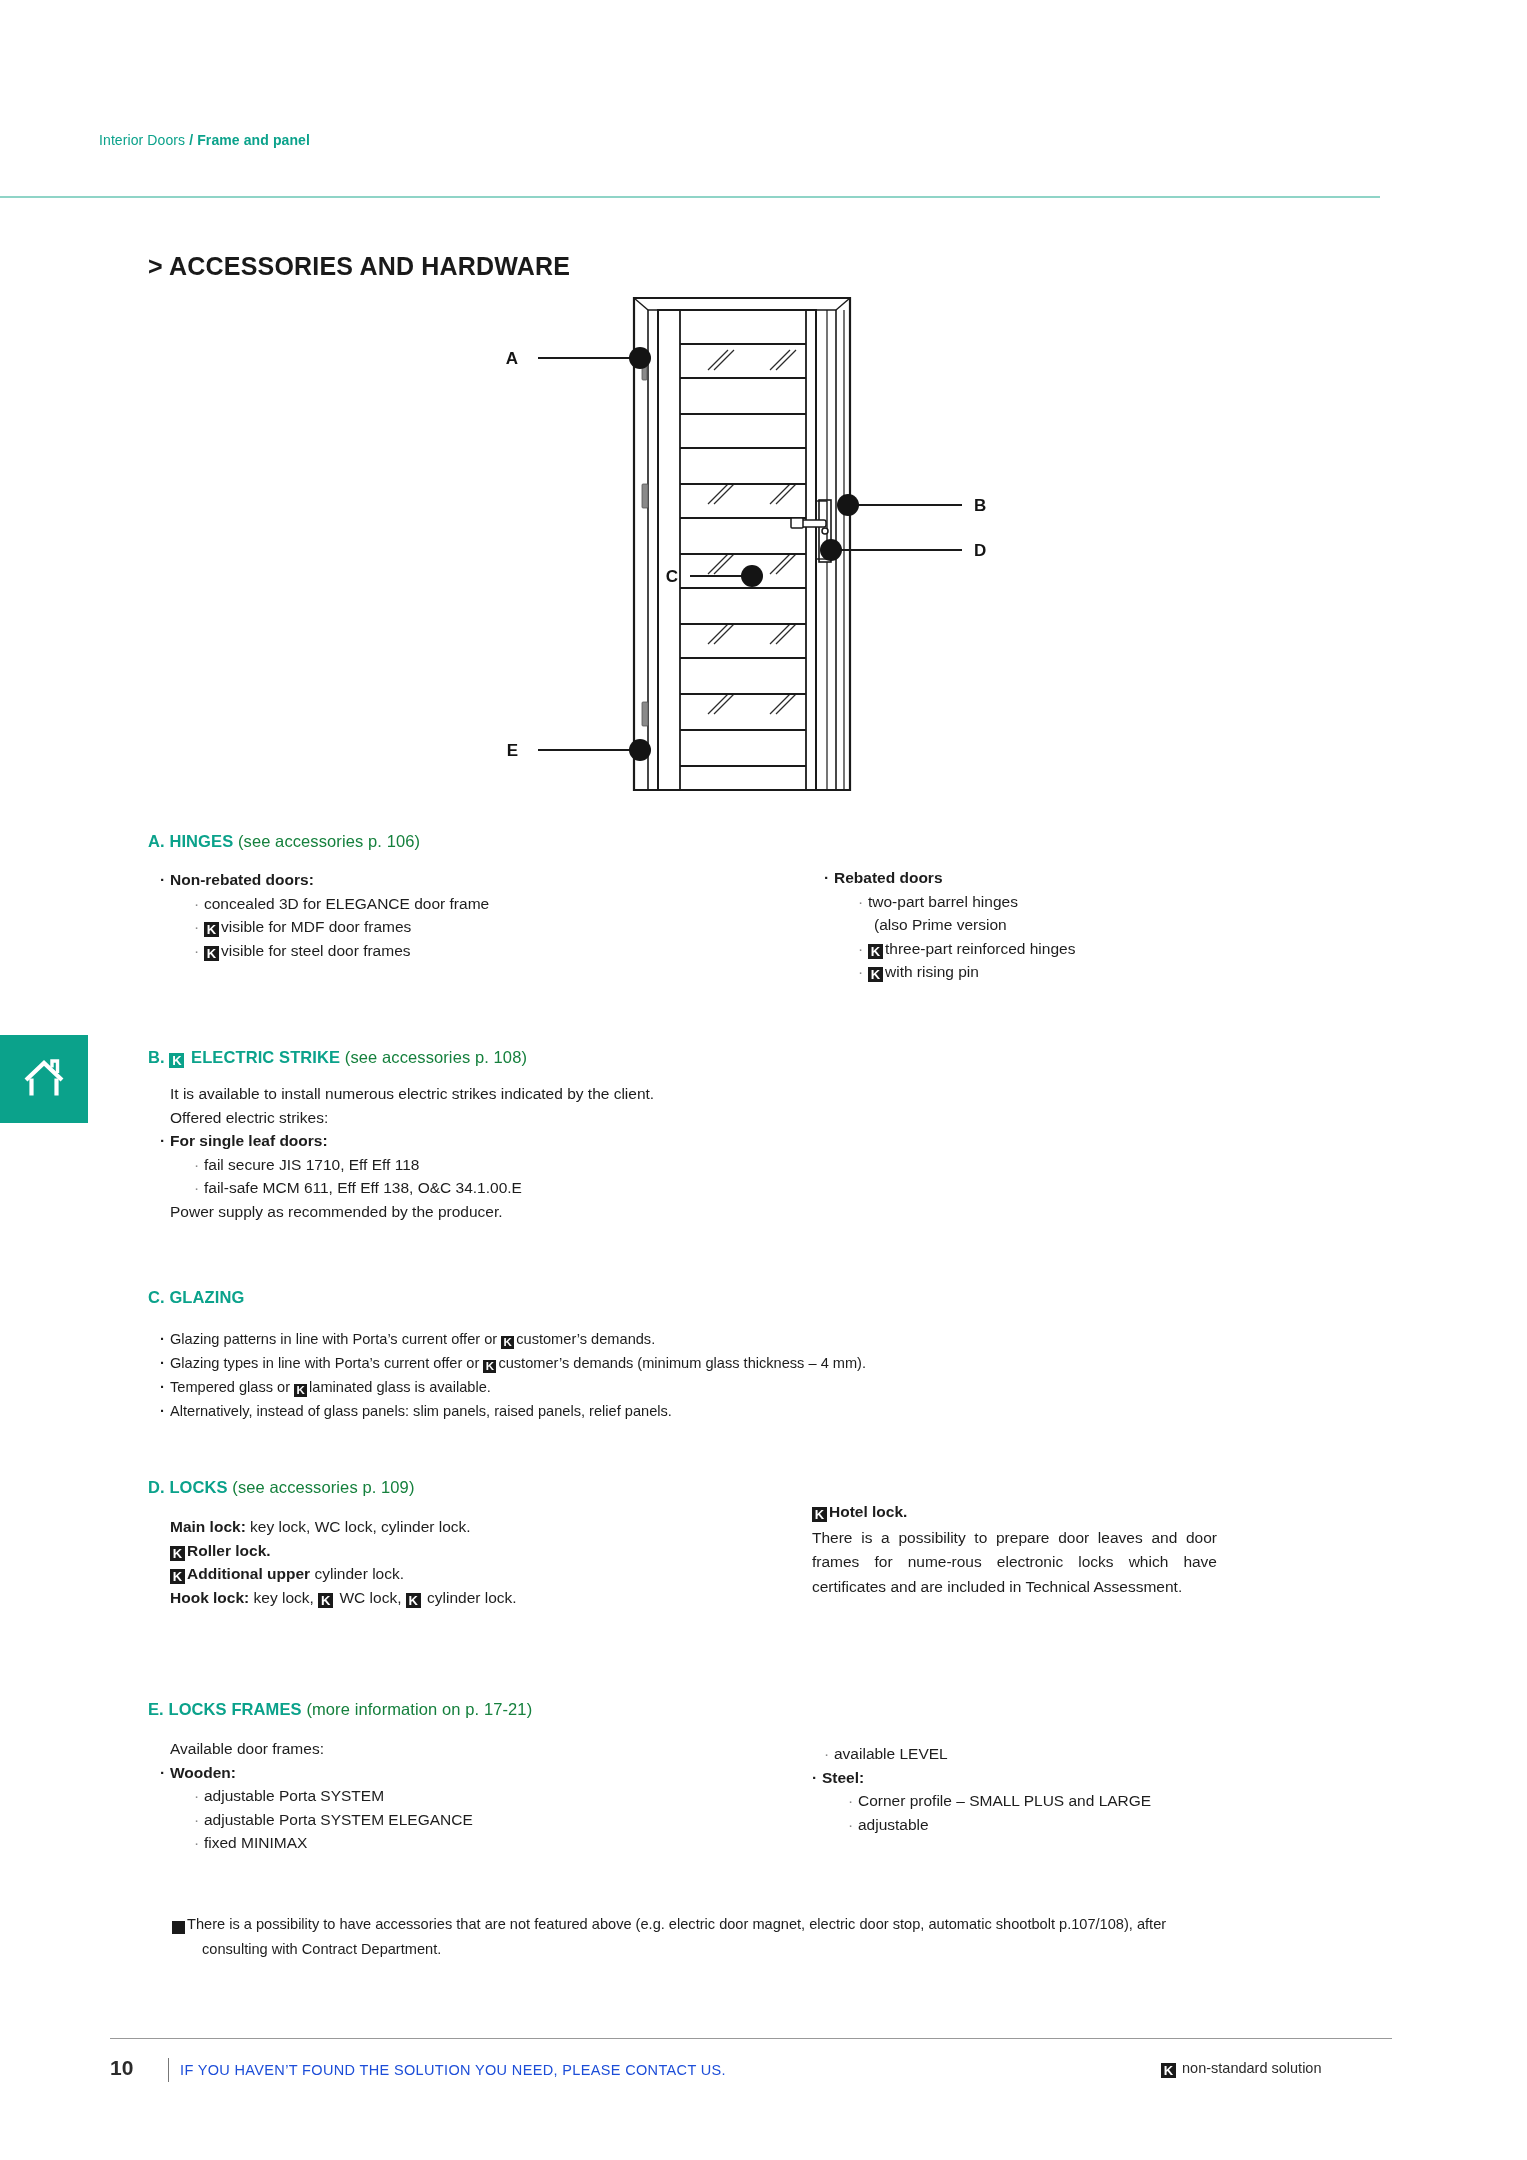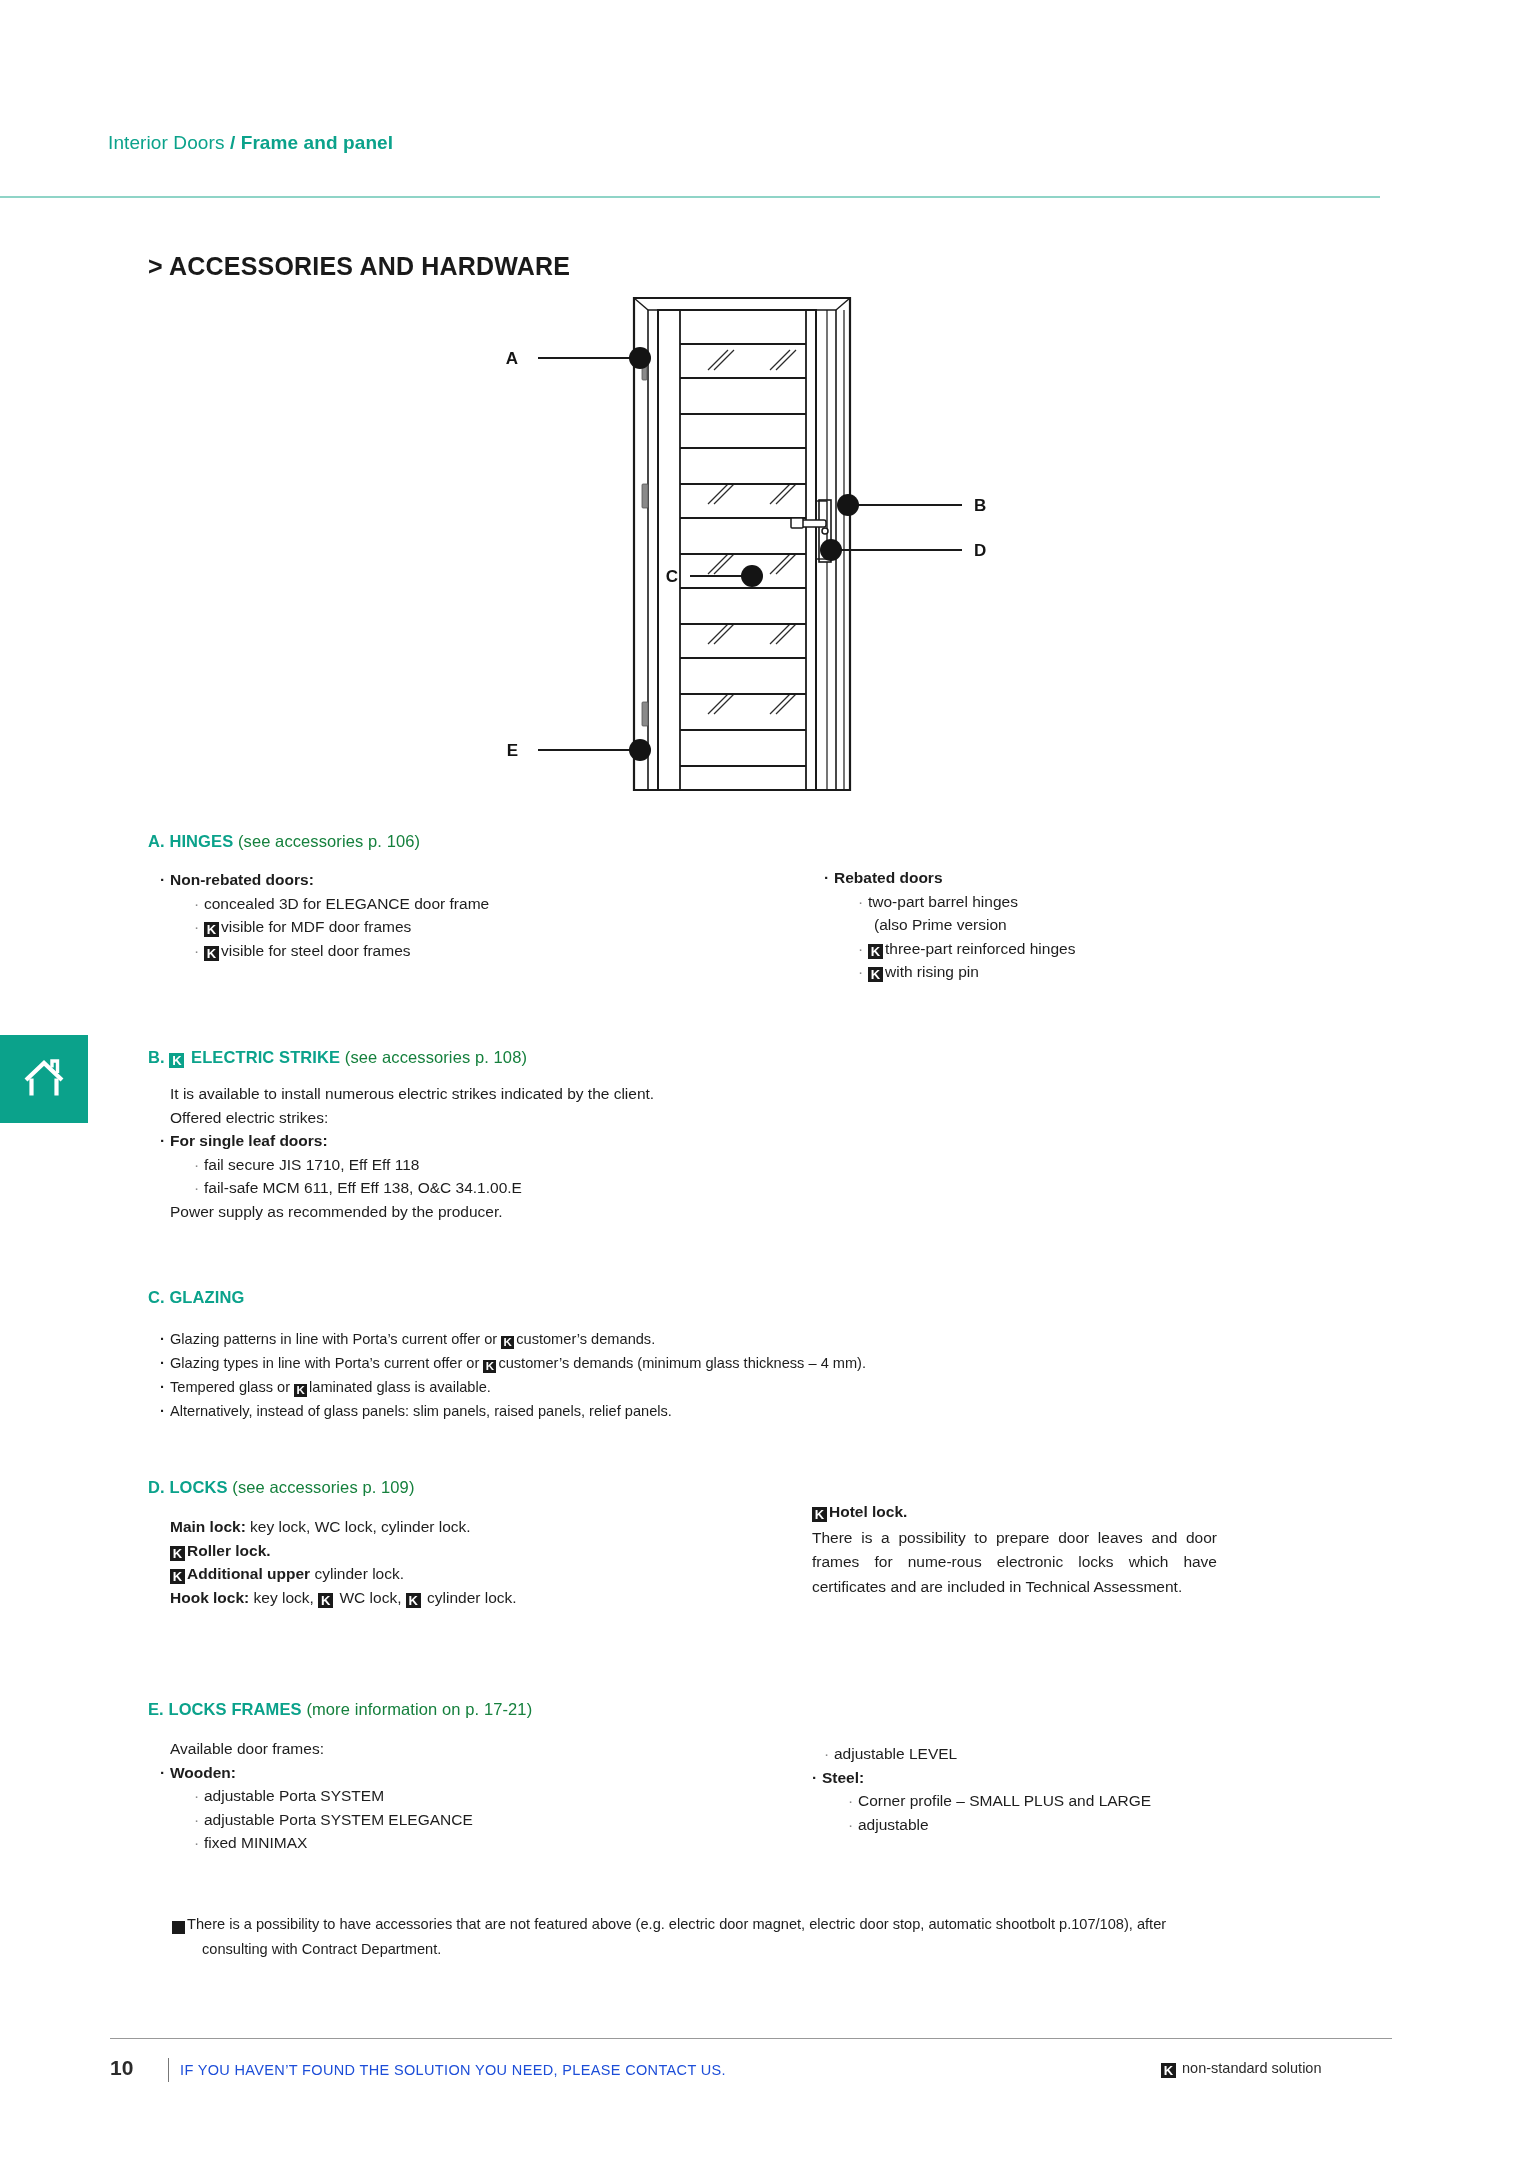--- a/index.html
+++ b/index.html
@@ -12,22 +12,22 @@
     height: 2160px;
     position: relative;
     font-family: "Liberation Sans", sans-serif;
     color: #1a1a1a;
     overflow: hidden;
   }
 
   
   .page-header {
     position: absolute;
-    left: 108px; top: 132px;
-    font-size: 19px;
+    left: 99px; top: 132px;
+    font-size: 14px;
     letter-spacing: .1px;
   }
   .page-header .crumb-main { color: #0ba28b; }
   .page-header .crumb-sep  { color: #0ba28b; font-weight: bold; }
   .page-header .crumb-sub  { color: #0ba28b; font-weight: bold; }
 
   .header-rule {
     position: absolute;
     left: 0; top: 196px;
     width: 1380px; height: 2px;
@@ -363,21 +363,21 @@
     <div class="nobullet">Available door frames:</div>
     <div class="lvl1 bul1 b">Wooden:</div>
     <div class="lvl2 bul2">adjustable Porta SYSTEM</div>
     <div class="lvl2 bul2">adjustable Porta SYSTEM ELEGANCE</div>
     <div class="lvl2 bul2">fixed MINIMAX</div>
   </div>
 </div>
 
 <div class="sect" style="left:812px; top:1742px; width:560px;">
   <div class="body-txt">
-    <div class="lvl1 bul2">adjustable LEVEL</div>
+    <div class="lvl1 bul2">available LEVEL</div>
     <div class="bul1 b" style="padding-left:10px;">Steel:</div>
     <div class="lvl2b bul2">Corner profile – SMALL PLUS and LARGE</div>
     <div class="lvl2b bul2">adjustable</div>
   </div>
 </div>
 
 <div class="sect" style="left:172px; top:1912px; width:1230px;">
   <div class="body-txt small" style="line-height:1.7;">
     <div style="text-indent:-22px; padding-left:22px;"><span class="kbadge sm">K</span><span>There is a possibility to have accessories that are not featured above (e.g. electric door magnet, electric door stop,  automatic shootbolt p.107/108), after</span></div>
     <div style="padding-left:30px;">consulting with Contract Department.</div>

